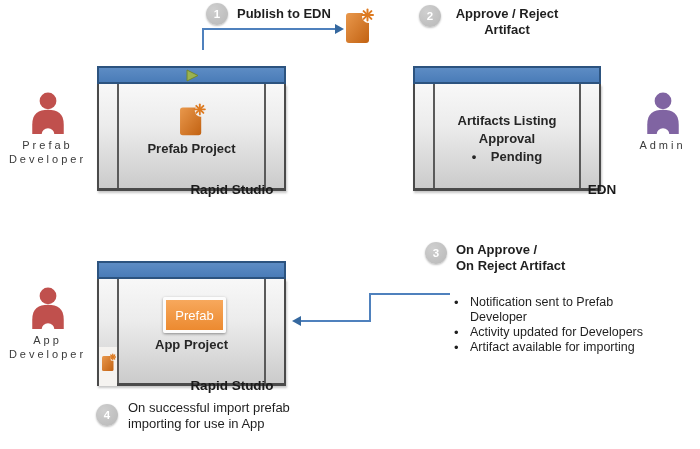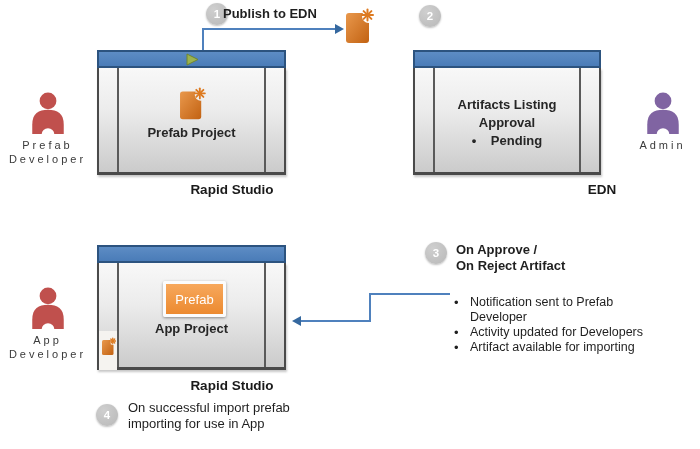--- a/index.html
+++ b/index.html
@@ -1,21 +1,21 @@
 <!DOCTYPE html>
 <html><head>
 <meta charset="utf-8">
 <style>
   html,body{margin:0;padding:0;background:#fff;}
   #stage{
     position:relative;width:700px;height:449px;overflow:hidden;background:#ffffff;
     font-family:"Liberation Sans","DejaVu Sans",sans-serif;color:#1f1f1f;
   }
   
-  .window{position:absolute;}
+  .window{position:absolute;margin-top:16px;}
   .titlebar{
     position:relative;height:14px;background:linear-gradient(180deg,#5d8cc4,#4a7cb8);
     border:2px solid #2c537f;display:flex;align-items:center;justify-content:center;
   }
   .winbody{
     position:relative;height:104px;background:linear-gradient(180deg,#f8f8f8 0%,#ececec 40%,#cbcbcb 100%);
     border:2px solid #4a4a4a;border-top:none;border-bottom-width:3px;
     box-shadow:1px 2px 2px rgba(130,130,130,.45);
   }
   .vline{position:absolute;top:0;bottom:0;width:2px;background:#5a5a5a;}
@@ -62,38 +62,42 @@
   <svg width="0" height="0" style="position:absolute">
     <defs>
       <linearGradient id="docGrad" x1="0" y1="0" x2="1" y2="1">
         <stop offset="0" stop-color="#e9984c"></stop>
           <stop offset="1" stop-color="#c26212"></stop>
       </linearGradient>
     </defs>
   </svg>
 
   <div class="step-circle" style="left:206px;top:3px;">1</div>
-  <div class="step-text" style="left:223px;top:6px;">Publish to EDN</div>
+  <div class="step-text" style="left:237px;top:6px;">Publish to EDN</div>
 
   <div class="cline" style="left:202px;top:28px;width:2px;height:22px;"></div>
   <div class="cline" style="left:202px;top:28px;width:134px;height:2px;"></div>
   <div class="arr right" style="left:335px;top:24px;"></div>
 
   <svg style="position:absolute;left:344px;top:7px;" width="30" height="38" viewBox="0 0 30 38">
     <rect x="2" y="6" width="23" height="30" rx="3" fill="url(#docGrad)"></rect>
     <circle cx="24.5" cy="9.5" r="6.5" fill="#ffffff"></circle>
     <g stroke="#dd7a20" stroke-width="2" stroke-linecap="round">
       <line x1="23.5" y1="2.5" x2="23.5" y2="13.5"></line>
       <line x1="18" y1="8" x2="29" y2="8"></line>
       <line x1="19.6" y1="4.1" x2="27.4" y2="11.9"></line>
       <line x1="27.4" y1="4.1" x2="19.6" y2="11.9"></line>
     </g>
   </svg>
 
   <div class="step-circle" style="left:419px;top:5px;">2</div>
+  <div class="step-text center" style="left:446px;top:6px;width:122px;">
+    <div>Approve / Reject</div>
+    <div>Artifact</div>
+  </div>
 
   <div class="actor" style="left:0px;top:92px;width:95px;">
     <svg class="red" width="38" height="42" viewBox="0 0 36 40" style="color:#c0504d">
       <circle cx="18" cy="8.5" r="8" fill="currentColor"></circle>
       <path d="M3,40 L3,31 C3,20.5 9,17 18,17 C27,17 33,20.5 33,31 L33,40 Z" fill="currentColor"></path>
       <circle cx="18" cy="40.5" r="6" fill="#ffffff"></circle>
     </svg>
     <div class="actor-label">
       <div>Prefab</div>
       <div>Developer</div>

